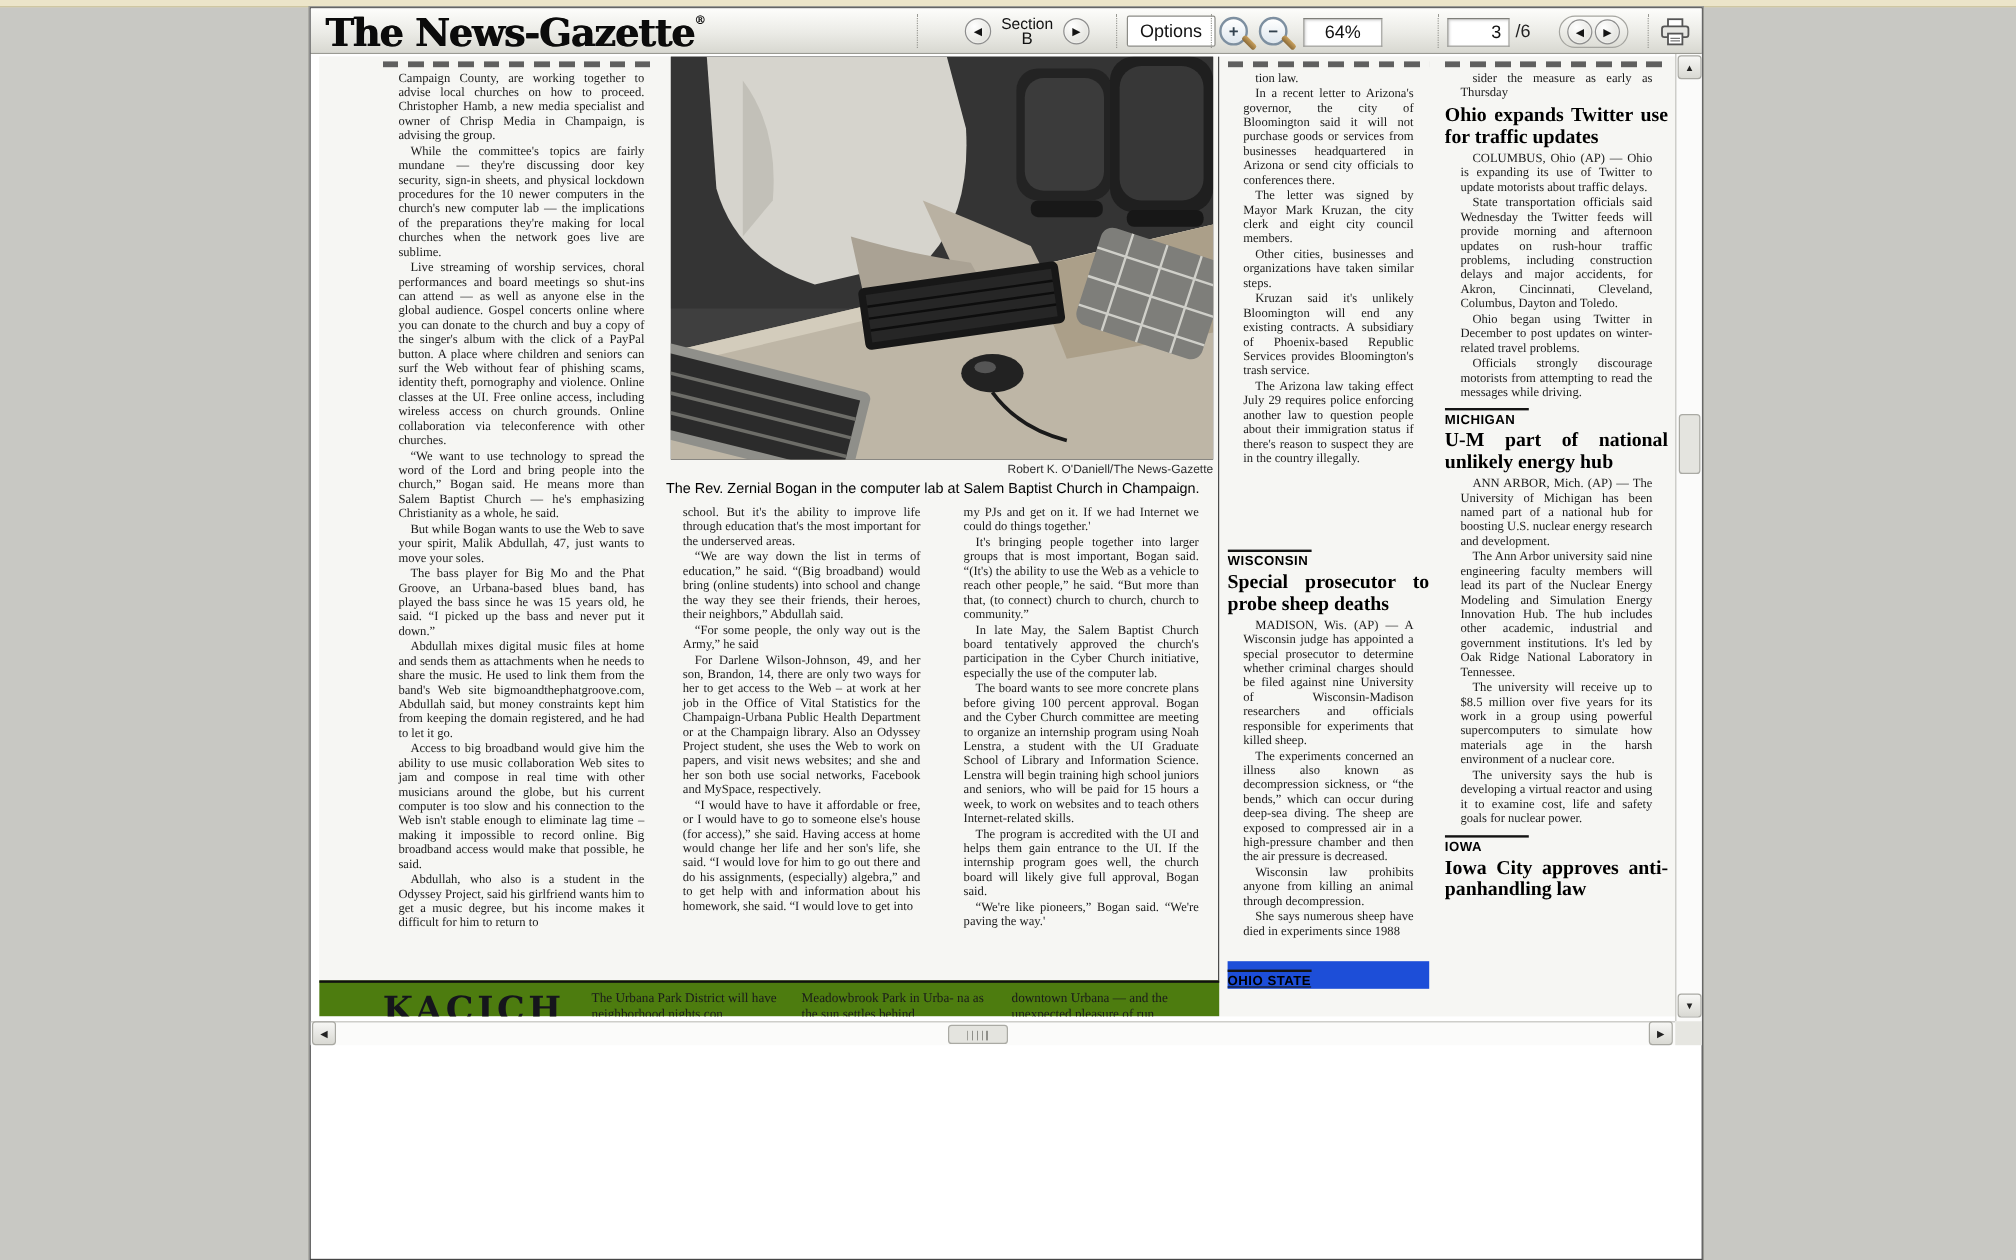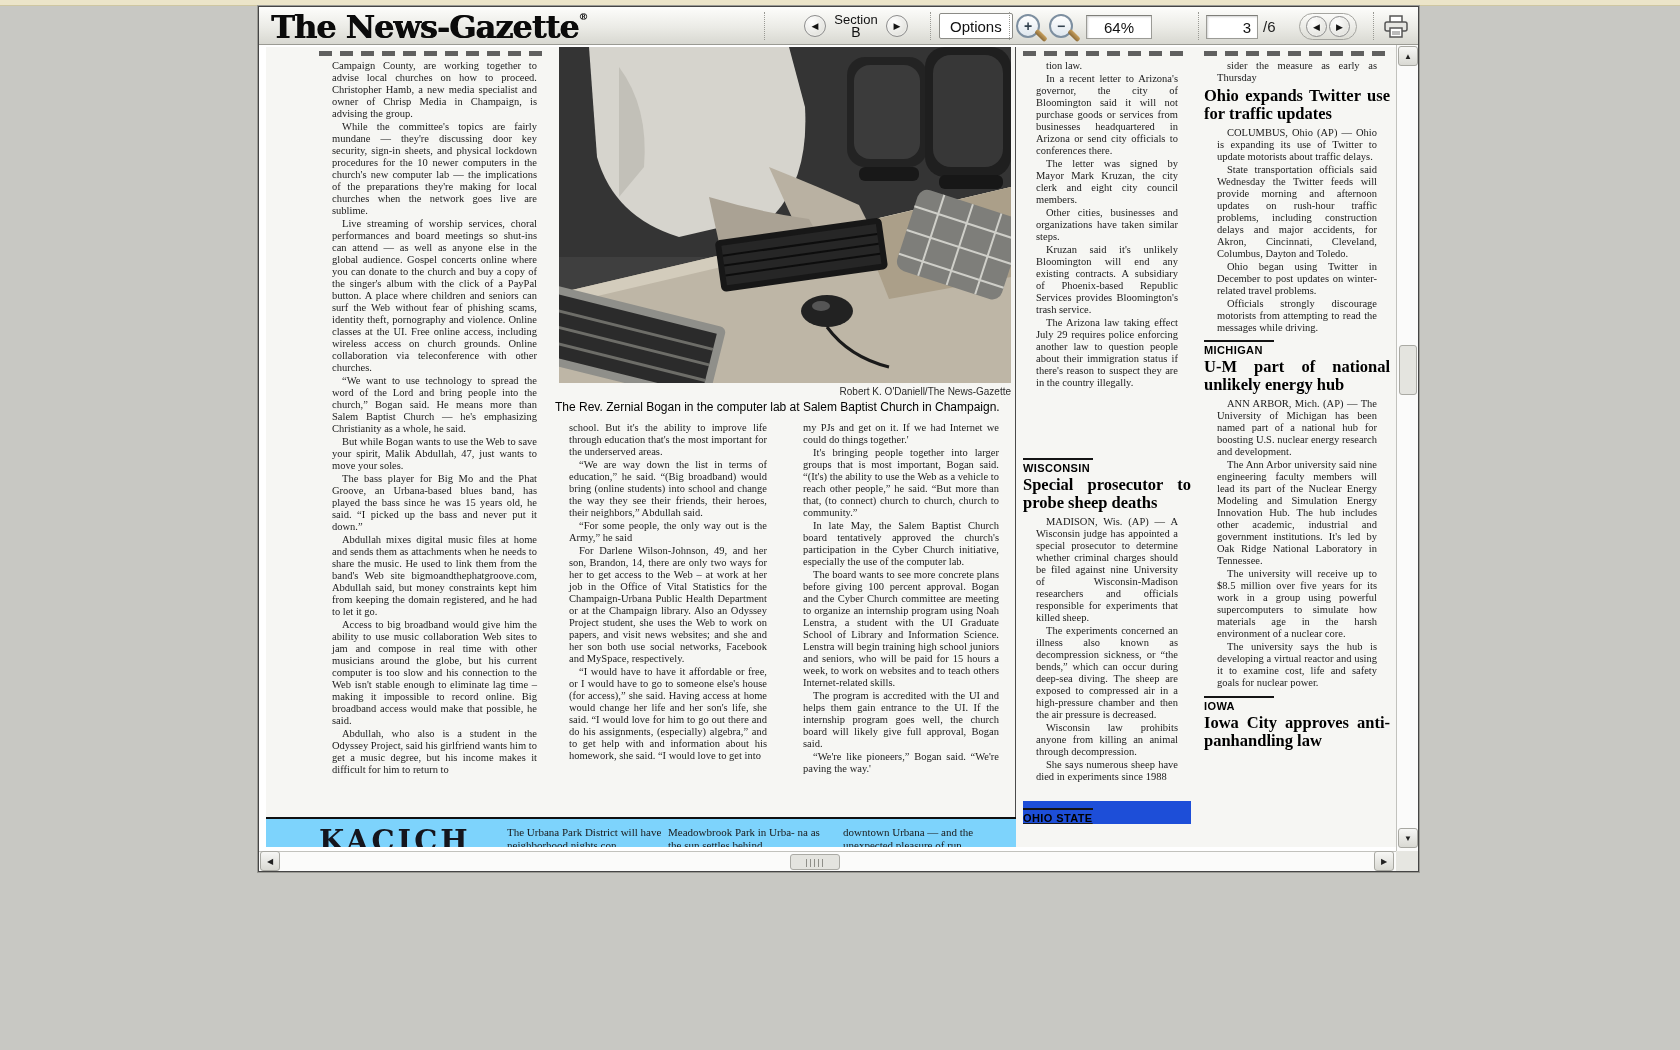--- a/index.html
+++ b/index.html
@@ -3,21 +3,21 @@
 <meta charset="utf-8">
 <style>
   * { margin:0; padding:0; box-sizing:border-box; }
   html,body { width:1680px; height:1050px; overflow:hidden; }
   body { background:#c8c8c3; font-family:"Liberation Sans", sans-serif; position:relative; }
 
   .topstrip { position:absolute; left:0; top:0; width:1680px; height:6px;
               background:#ece5c9; border-bottom:1px solid #cfc7a2; }
 
   
-  .window { position:absolute; left:258px; top:6px; width:1161px; height:866px;
+  .window { position:absolute; left:258px; top:6px; width:1161px; height:1044px;
             background:#fff; border:1px solid #454545; box-shadow:0 0 0 1px #9a9a94; }
 
   
   .toolbar { position:absolute; left:0; top:0; width:100%; height:38px;
              background:linear-gradient(#fdfdfb, #ebebe6 55%, #d8d8d1);
              border-bottom:1px solid #9a9a93; }
   .toolbar > * { position:absolute; }
   .logo { left:12px; top:1px; font-family:"DejaVu Serif", serif; font-weight:bold;
           font-size:32px; letter-spacing:-1px; color:#0b0b0b; white-space:nowrap;
           text-shadow:0.6px 0 0 #0b0b0b; }
@@ -96,26 +96,26 @@
 
   .kicker { font-family:"Liberation Sans", sans-serif; font-weight:bold;
             font-size:11px; letter-spacing:.4px; color:#000; }
   .krule { width:70px; height:2px; background:#141414; margin:6px 0 2px; }
   .headline { font-weight:bold; font-size:16.5px; line-height:18px; color:#000; margin:2px 0 4px; }
   .mi-body { max-height:292px; overflow:hidden; }
   .sec-iowa { position:relative; z-index:1; background:#f6f6f3; }
   .col4bot { left:757px; top:754px; width:168px; background:#1d4ed8; z-index:2; padding-top:1px;text-decoration:underline; }
 
   .kacich { left:0; top:770px; width:750px; height:30px; border-top:2px solid #101010;
-            background:#7dd3fc; z-index:2; padding-top:20px; }
+            background:#4d7c0f; z-index:2; padding-top:20px; }
   .kacich > * { position:absolute; }
   .ktitle { left:53px; top:5px; font-family:"DejaVu Serif", serif; font-weight:bold;
             font-size:29px; letter-spacing:3px; color:#15151c; }
   .ksnip { top:7px; font-size:11px; line-height:12.5px; color:#1a1a1a; }
-  .ks1 { left:227px; width:172px;margin-left:14px; } .ks2 { left:402px; width:162px; } .ks3 { left:577px; width:167px; }
+  .ks1 { left:227px; width:172px; } .ks2 { left:402px; width:162px; } .ks3 { left:577px; width:167px; }
 
   
   .vscroll { position:absolute; right:0; top:0; width:22px; height:806px;
              background:#fbfbfa; border-left:1px solid #c2c2bd; }
   .hscroll { position:absolute; left:0; top:806px; width:1137px; height:20px;
              background:#fbfbfa; border-top:1px solid #c2c2bd; }
   .sbtn { position:absolute; width:20px; height:20px; border:1px solid #a8a8a2;
           border-radius:3px; background:linear-gradient(#f7f7f5,#d9d9d3);
           display:flex; align-items:center; justify-content:center;
           font-size:8px; color:#222; }

